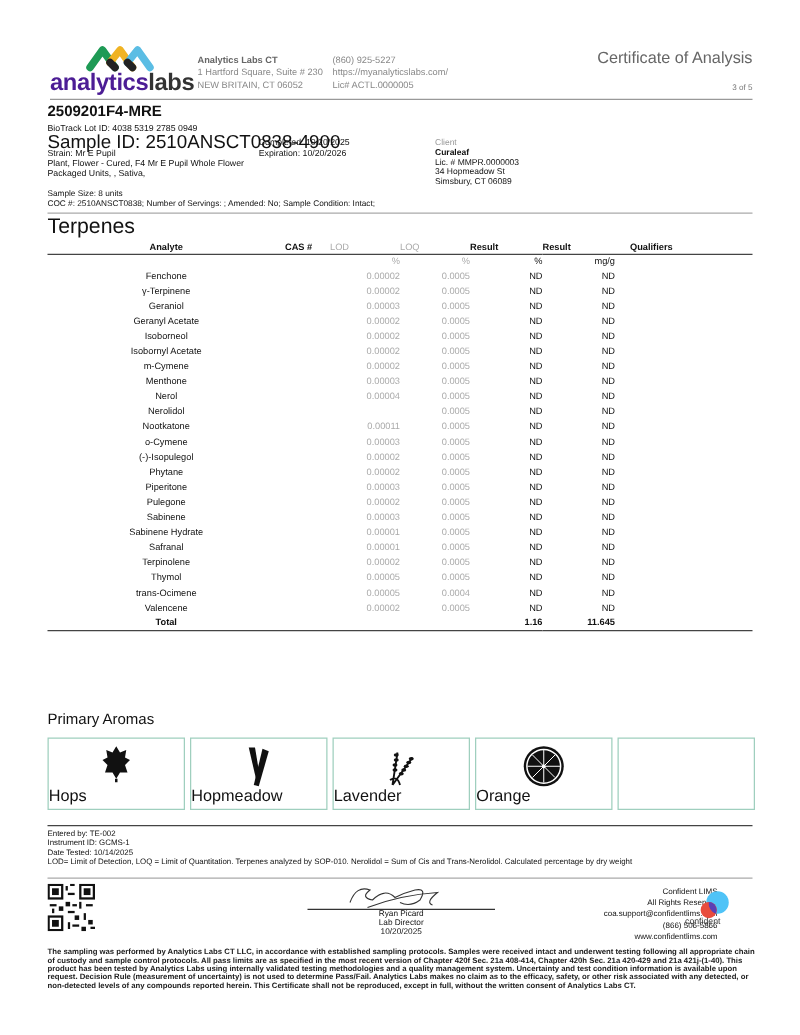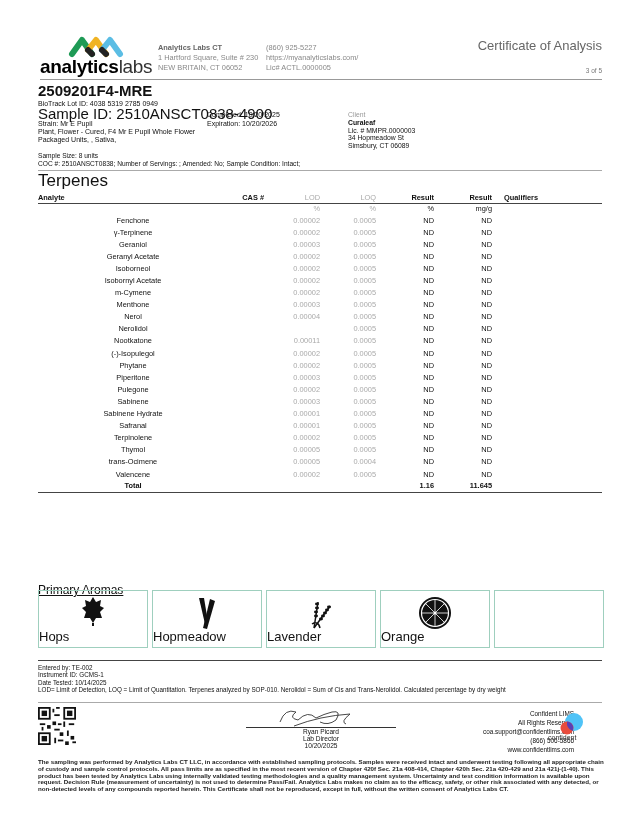--- a/index.html
+++ b/index.html
@@ -3,57 +3,57 @@
 <meta charset="utf-8">
 <style>
   * { box-sizing: border-box; margin: 0; padding: 0; }
   html, body { width: 640px; height: 828px; background: #fff; overflow: hidden; }
   body { font-family: "Liberation Sans", sans-serif; color: #111; position: relative; }
   .abs { position: absolute; }
 
   
   #logo { left: 40px; top: 34px; width: 112px; height: 44px; }
   #logo-word { left: 40px; top: 56px; font-size: 19px; letter-spacing: -0.3px; }
-  #logo-word .a { color: #000000; font-weight: bold; }
-  #logo-word .b { color: #333; font-weight: normal; }
+  #logo-word .a { color: #4c1d95; font-weight: bold; }
+  #logo-word .b { color: #333; font-weight: bold; }
   .hdr-col { font-size: 7.4px; line-height: 10px; color: #888; }
   .hdr-col b { color: #666; }
   #lab-info { left: 158px; top: 43px; }
   #lab-contact { left: 266px; top: 43px; }
   #coa-title { right: 38px; top: 38px; font-size: 13px; color: #666; }
   #page-num { right: 38px; top: 67px; font-size: 6.5px; color: #777; }
   #hdr-rule { left: 40px; right: 38px; top: 79px; height: 1px; background: #999; }
 
-  #batch-id { left: 38px; top: 82px; font-size: 15px; font-weight: bold; }
+  #batch-id { left: 38px; top: 82px; font-size: 12px; font-weight: bold; }
   .meta { font-size: 7px; line-height: 8px; }
   #biotrack { left: 38px; top: 100px; }
   #sample-id { left: 38px; top: 108px; font-size: 15px; font-weight: normal; line-height: 12px; }
   #dates { left: 207px; top: 111px; font-size: 7px; line-height: 8.5px; }
   #strain-block { left: 38px; top: 120px; font-size: 7px; line-height: 8px; }
   #sample-size { left: 38px; top: 152px; font-size: 6.6px; line-height: 7.6px; }
   #client { left: 348px; top: 111px; font-size: 6.8px; line-height: 7.8px; }
   #client .lbl { color: #999; }
   #client .nm { font-weight: bold; }
 
   #sec-rule { left: 38px; right: 38px; top: 170px; height: 1px; background: #aaa; }
   #terpenes-title { left: 38px; top: 171px; font-size: 17px; }
 
   
   #tbl { left: 38px; top: 192px; width: 564px; border-collapse: collapse; font-size: 7.4px; }
-  #tbl th { font-weight: bold; text-align: right; height: 11px; padding: 0; border-bottom: 1px solid #444; }
-  #tbl th.l { text-align: left; }
+  #tbl th { font-weight: bold; text-align: left; height: 11px; padding: 0; border-bottom: 1px solid #444; }
+  #tbl th.l { text-align: center; }
   #tbl th.g { font-weight: normal; color: #aaa; }
   #tbl td { padding: 0; height: 12.1px; text-align: right; }
   #tbl td.l { text-align: center; }
   #tbl td.g { color: #aaa; }
   #tbl tr.units td { height: 11px; }
   #tbl tr.total td { font-weight: bold; border-bottom: 1px solid #444; }
 
   
-  #aroma-title { left: 38px; top: 583px; font-size: 12px; text-decoration: underline; }
+  #aroma-title { left: 38px; top: 568px; font-size: 12px; }
   #aromas { left: 38px; top: 590px; width: 566px; height: 58px; display: flex; gap: 4px; }
   .aroma { flex: 1; border: 1.5px solid #9fcfbe; position: relative; }
   .aroma svg { position: absolute; left: 50%; top: 5px; transform: translateX(-50%); }
   .aroma .lbl { position: absolute; bottom: 3px; width: 100%; text-align: left; font-size: 13px; }
 
   #rule-2 { left: 38px; right: 38px; top: 660px; height: 1px; background: #444; }
   #notes { left: 38px; top: 664px; font-size: 6.3px; line-height: 7.3px; }
   #rule-3 { left: 38px; right: 38px; top: 702px; height: 1px; background: #aaa; }
 
   #qr { left: 38px; top: 707px; width: 38px; height: 38px; }
@@ -236,20 +236,29 @@
         <td class="g"></td>
         <td class="g">0.0005</td>
         <td>ND</td>
         <td>ND</td>
         <td></td>
       </tr>
       <tr>
         <td class="l">Nootkatone</td>
         <td></td>
         <td class="g">0.00011</td>
+        <td class="g">0.0005</td>
+        <td>ND</td>
+        <td>ND</td>
+        <td></td>
+      </tr>
+      <tr>
+        <td class="l">o-Cymene</td>
+        <td></td>
+        <td class="g">0.00003</td>
         <td class="g">0.0005</td>
         <td>ND</td>
         <td>ND</td>
         <td></td>
       </tr>
       <tr>
         <td class="l">(-)-Isopulegol</td>
         <td></td>
         <td class="g">0.00002</td>
         <td class="g">0.0005</td>

